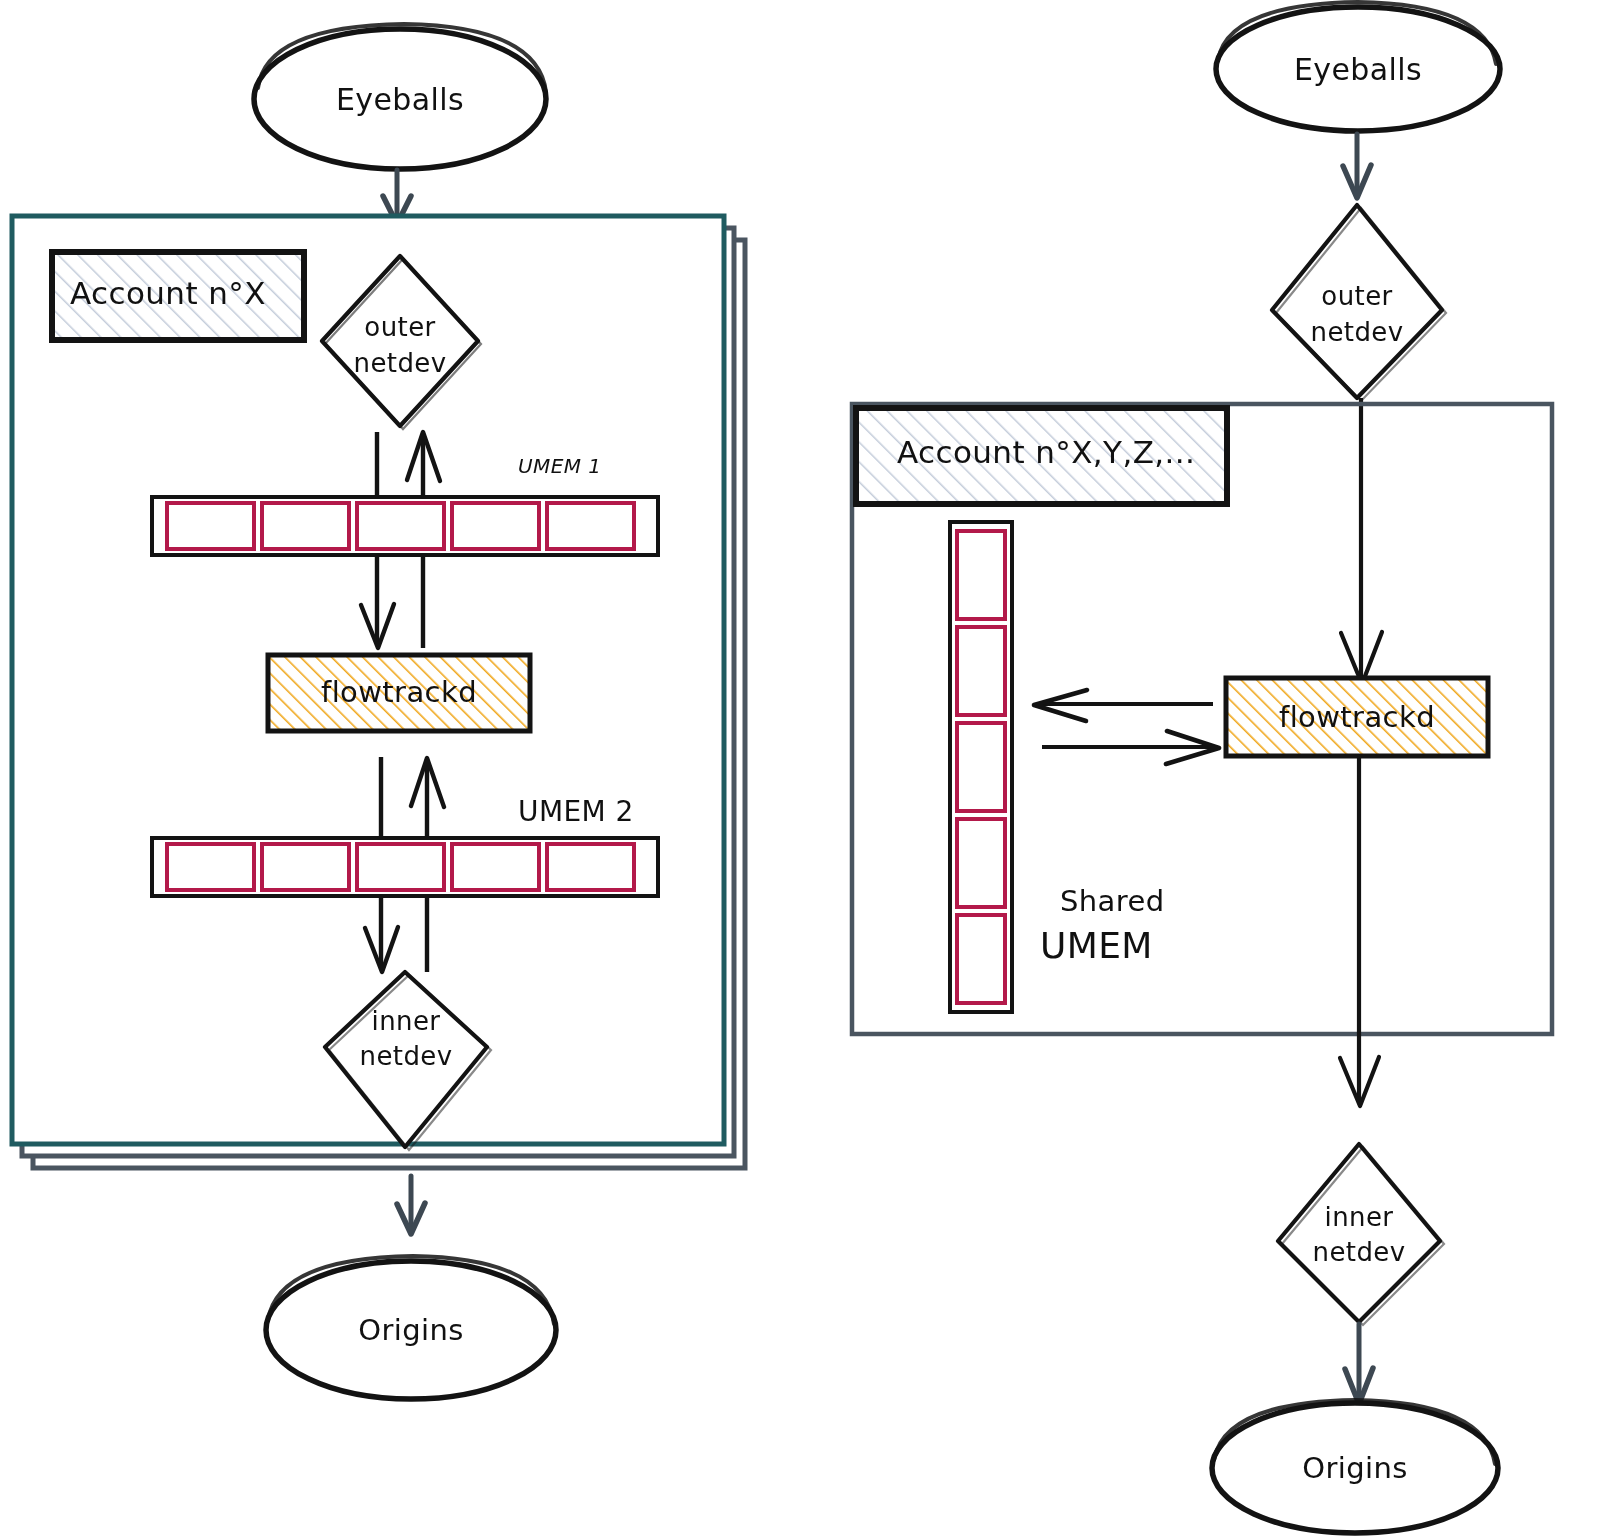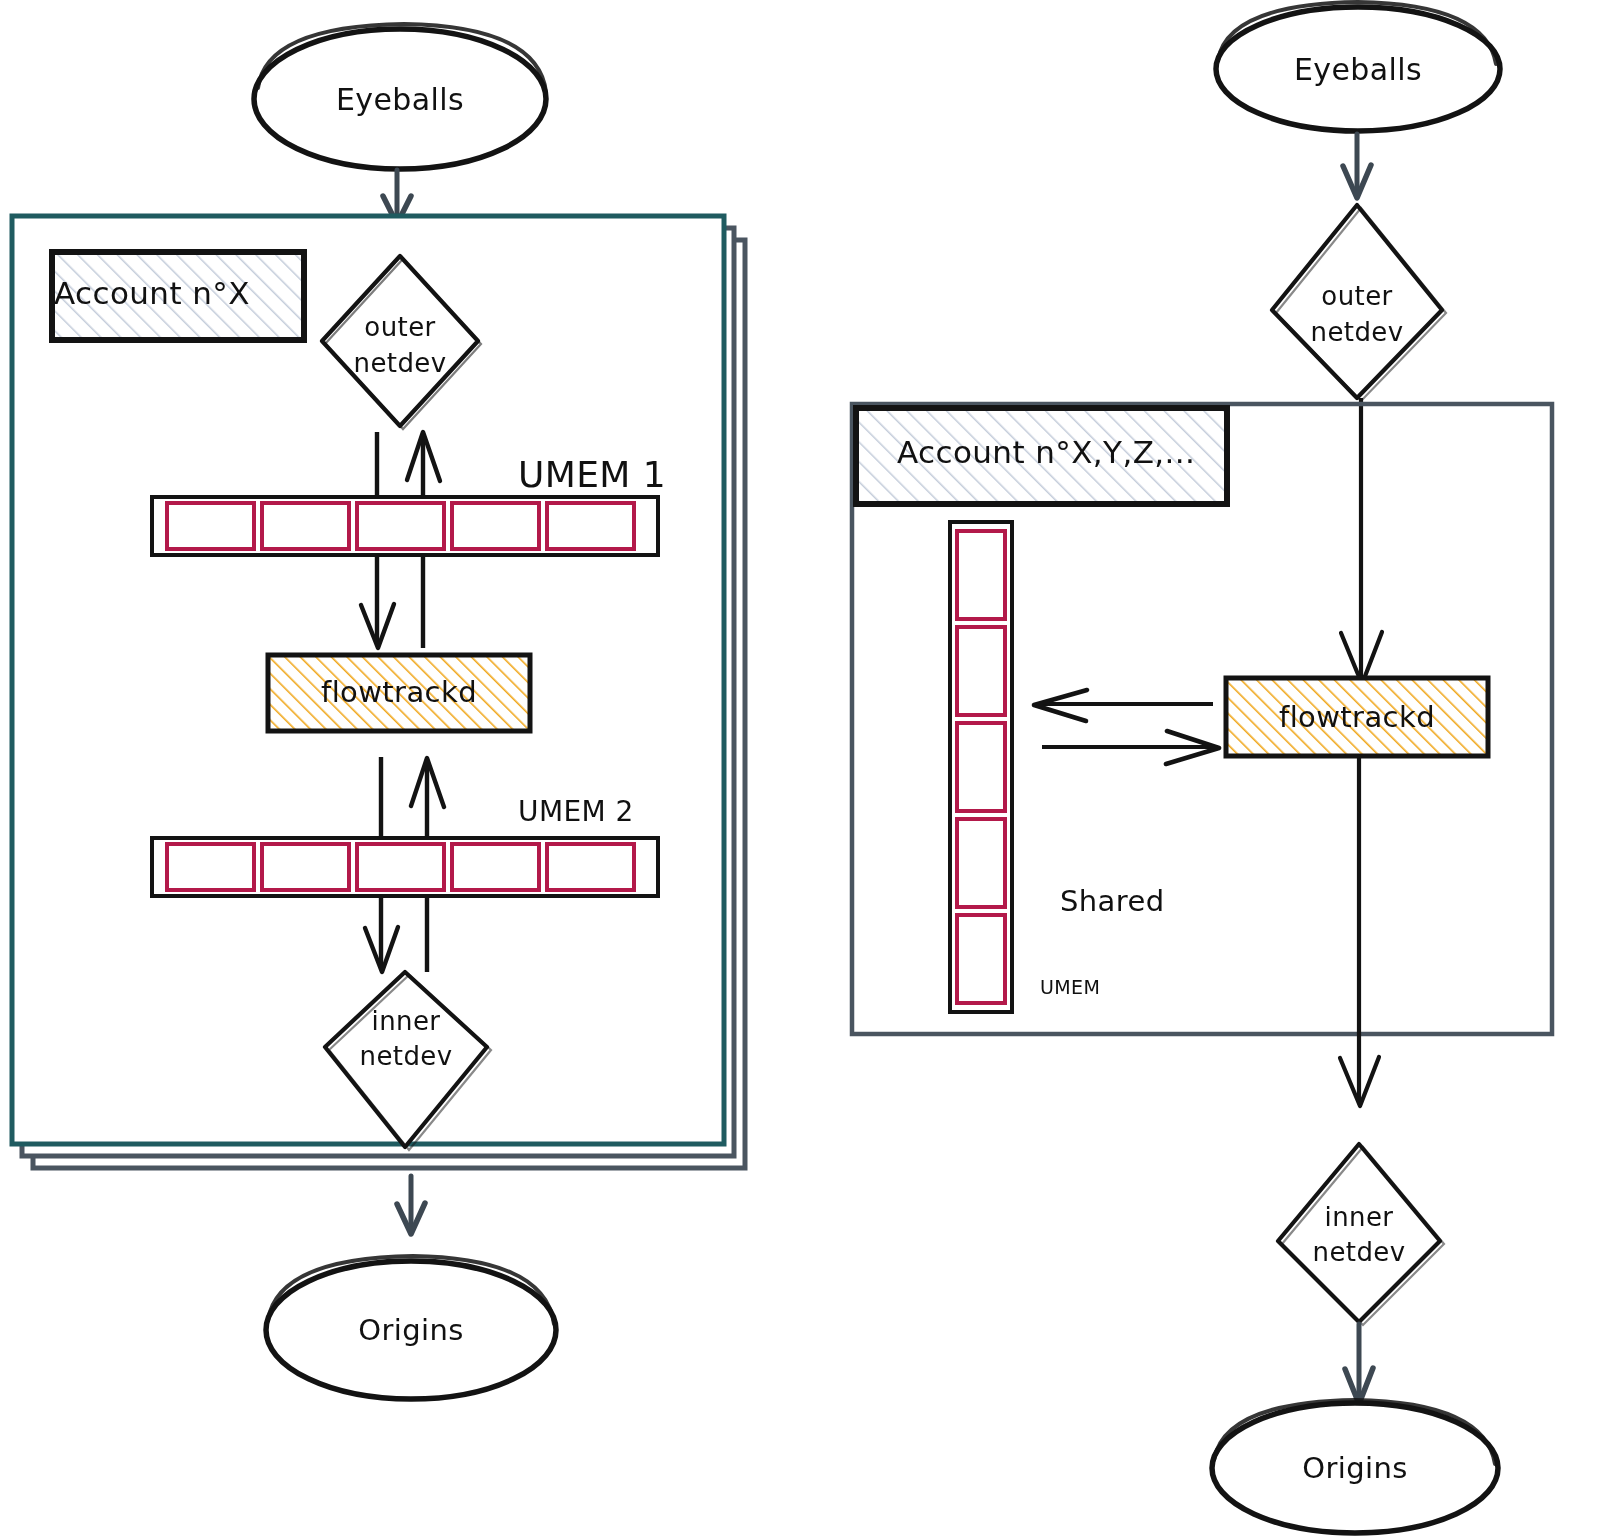--- a/index.html
+++ b/index.html
@@ -187,45 +187,45 @@
     </g>
 
     <g>
       <ellipse cx="1355" cy="1468" rx="143" ry="65" fill="#fff" stroke="#131313" stroke-width="5.5"></ellipse>
       <path d="M1214 1460 q10 -58 141 -60 q130 2 140 64" fill="none" stroke="#131313" stroke-width="4" stroke-linecap="round" opacity="0.85"></path>
     </g>
   </svg>
 
   <div class="lbl c" style="left:400px;top:99px;font-size:30px;">Eyeballs</div>
 
-  <div class="lbl" style="left:54px;top:275px;font-size:31px;">Account n°X</div>
+  <div class="lbl" style="left:70px;top:275px;font-size:31px;">Account n°X</div>
 
   <div class="lbl c two-line" style="left:400px;top:328px;font-size:26px;">outer</div>
   <div class="lbl c two-line" style="left:400px;top:364px;font-size:26px;">netdev</div>
 
-  <div class="lbl" style="left:518px;top:454px;font-size:36px;">UMEM 1</div>
+  <div class="lbl" style="left:518px;top:454px;font-size:20px;font-style:italic;">UMEM 1</div>
 
   <div class="lbl c" style="left:399px;top:692px;font-size:29px;">flowtrackd</div>
 
   <div class="lbl" style="left:518px;top:795px;font-size:28px;text-align:center;">UMEM 2</div>
 
   <div class="lbl c two-line" style="left:406px;top:1022px;font-size:26px;">inner</div>
   <div class="lbl c two-line" style="left:406px;top:1057px;font-size:26px;">netdev</div>
 
   <div class="lbl c" style="left:411px;top:1330px;font-size:29px;">Origins</div>
 
   <div class="lbl c" style="left:1358px;top:69px;font-size:30px;">Eyeballs</div>
 
   <div class="lbl c two-line" style="left:1357px;top:297px;font-size:26px;">outer</div>
   <div class="lbl c two-line" style="left:1357px;top:333px;font-size:26px;">netdev</div>
 
   <div class="lbl" style="left:874px;top:434px;font-size:31px;margin-left:23px;">Account n°X,Y,Z,...</div>
 
   <div class="lbl" style="left:1060px;top:884px;font-size:29px;">Shared</div>
-  <div class="lbl" style="left:1040px;top:976px;font-size:19px;">UMEM</div>
+  <div class="lbl" style="left:1040px;top:925px;font-size:36px;">UMEM</div>
 
   <div class="lbl c" style="left:1357px;top:717px;font-size:29px;">flowtrackd</div>
 
   <div class="lbl c two-line" style="left:1359px;top:1218px;font-size:26px;">inner</div>
   <div class="lbl c two-line" style="left:1359px;top:1253px;font-size:26px;">netdev</div>
 
   <div class="lbl c" style="left:1355px;top:1468px;font-size:29px;">Origins</div>
 
 </div>
 

